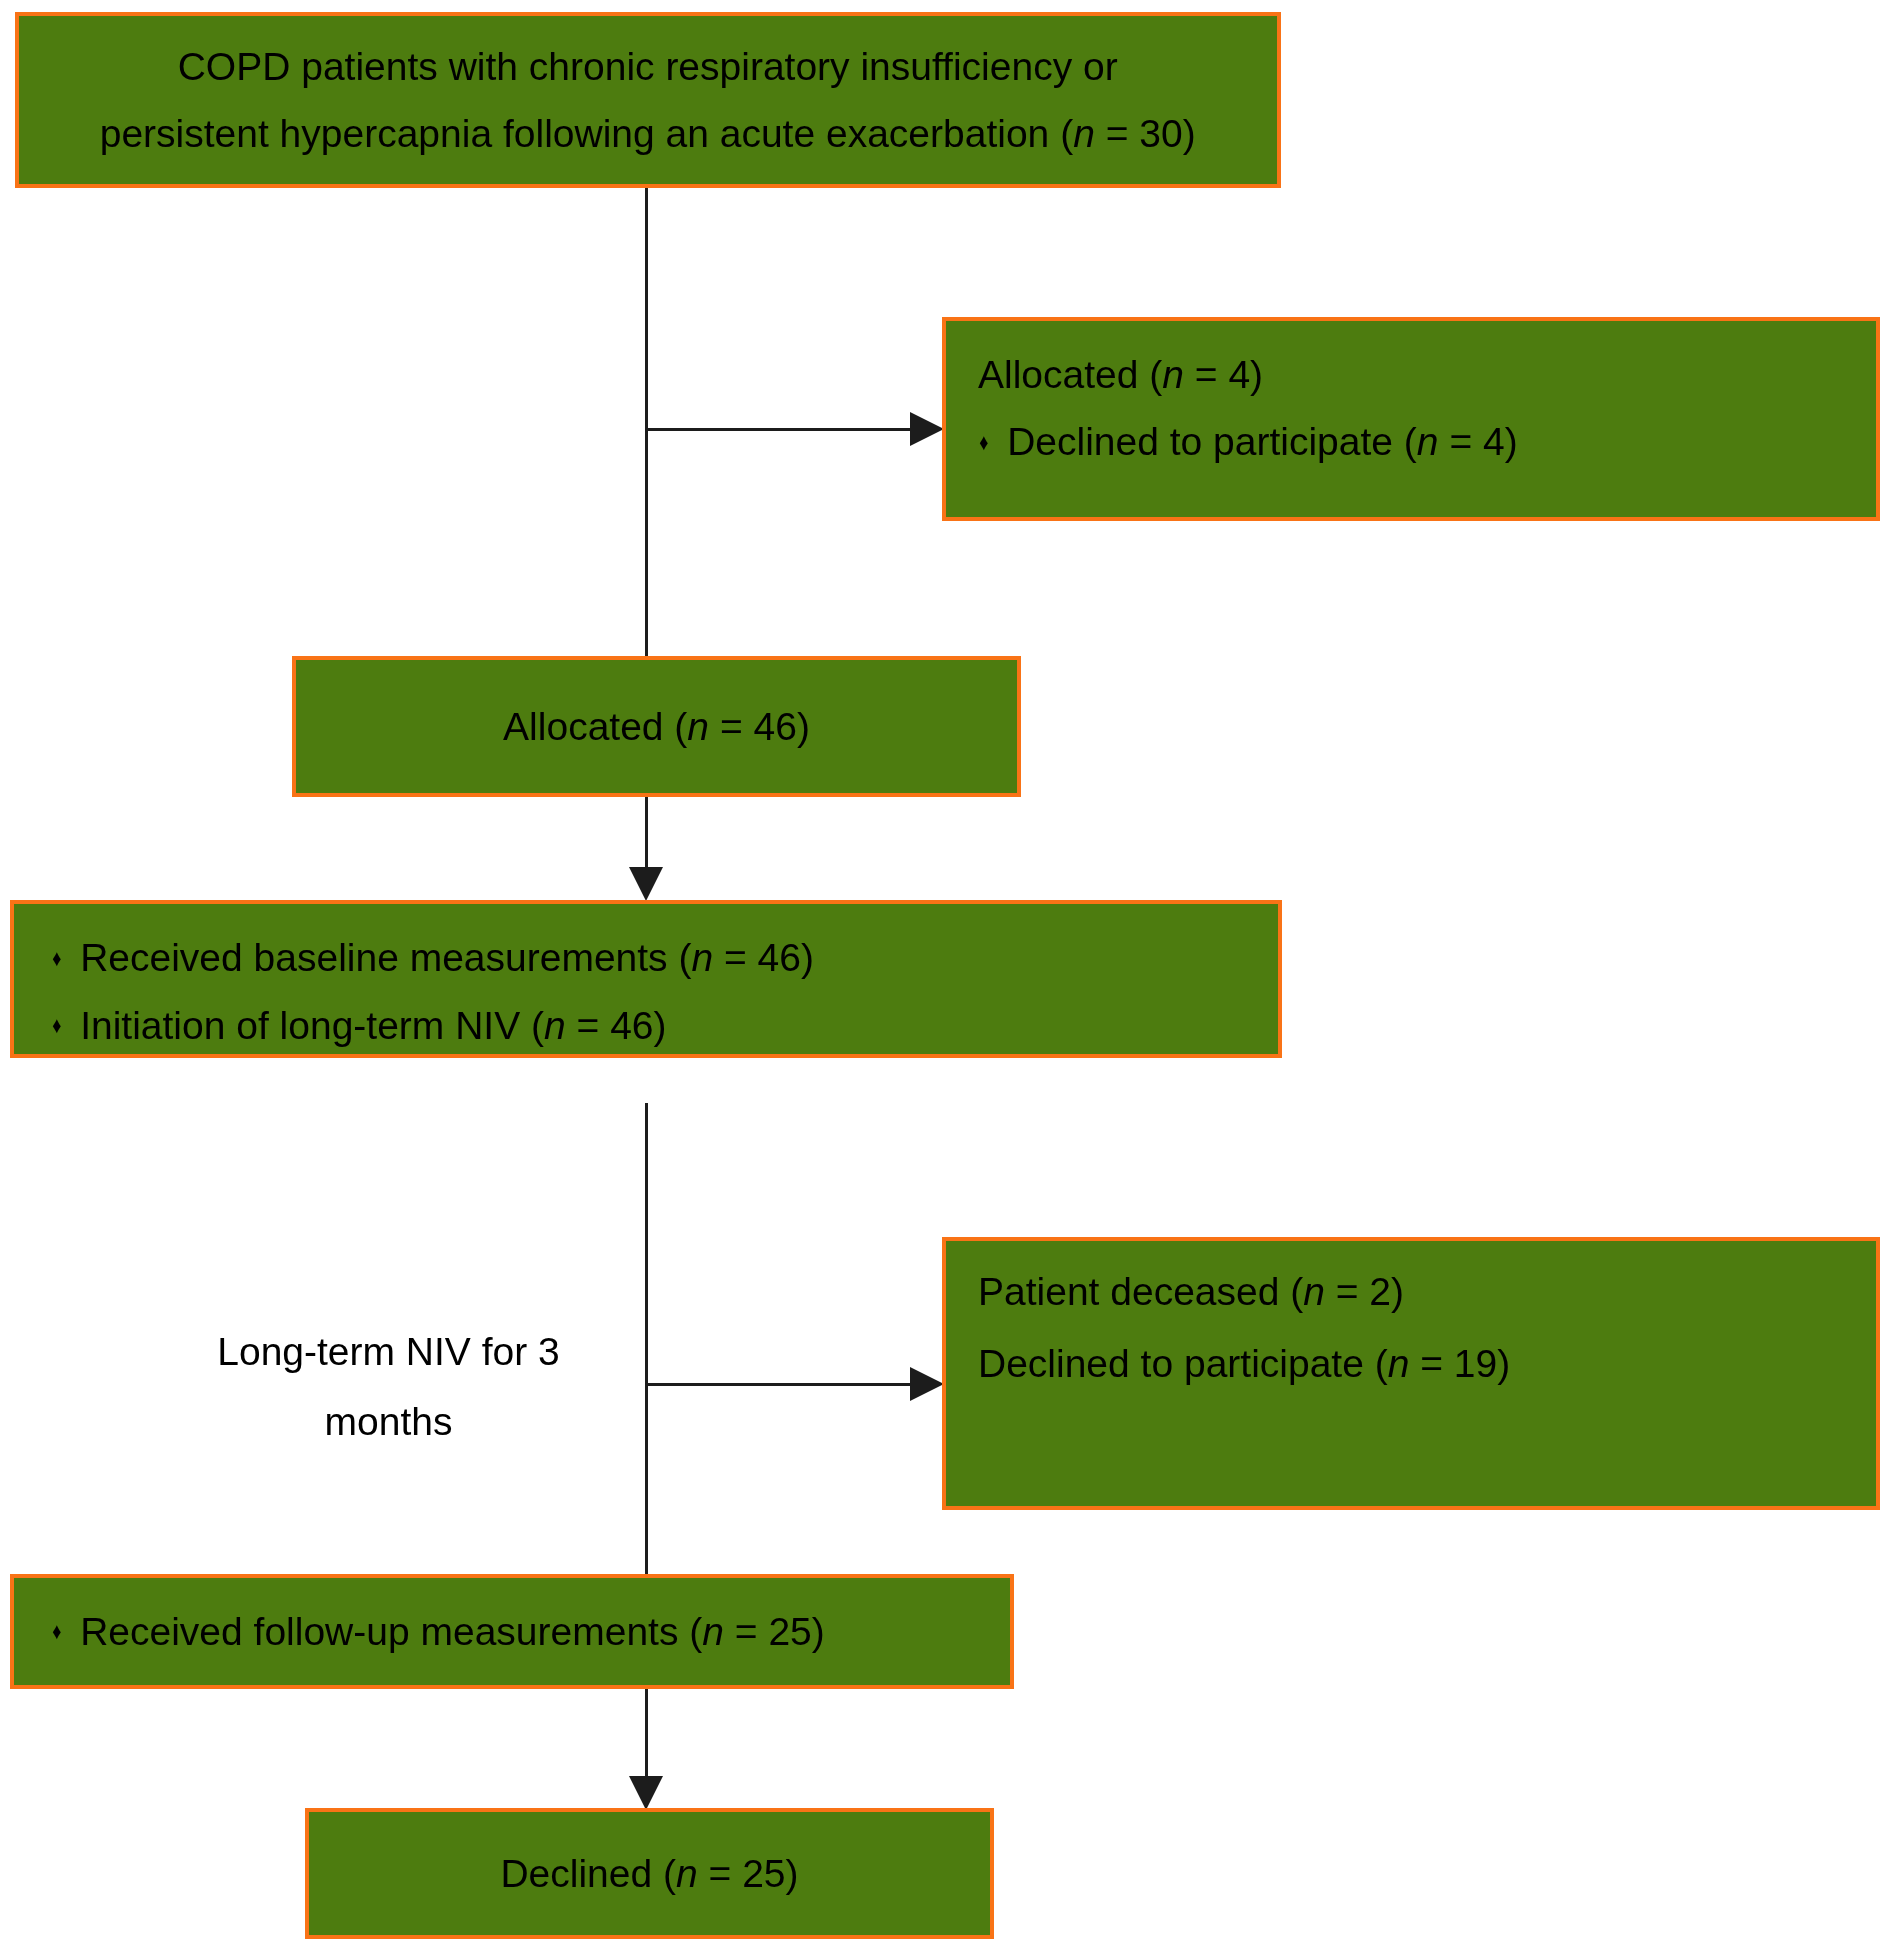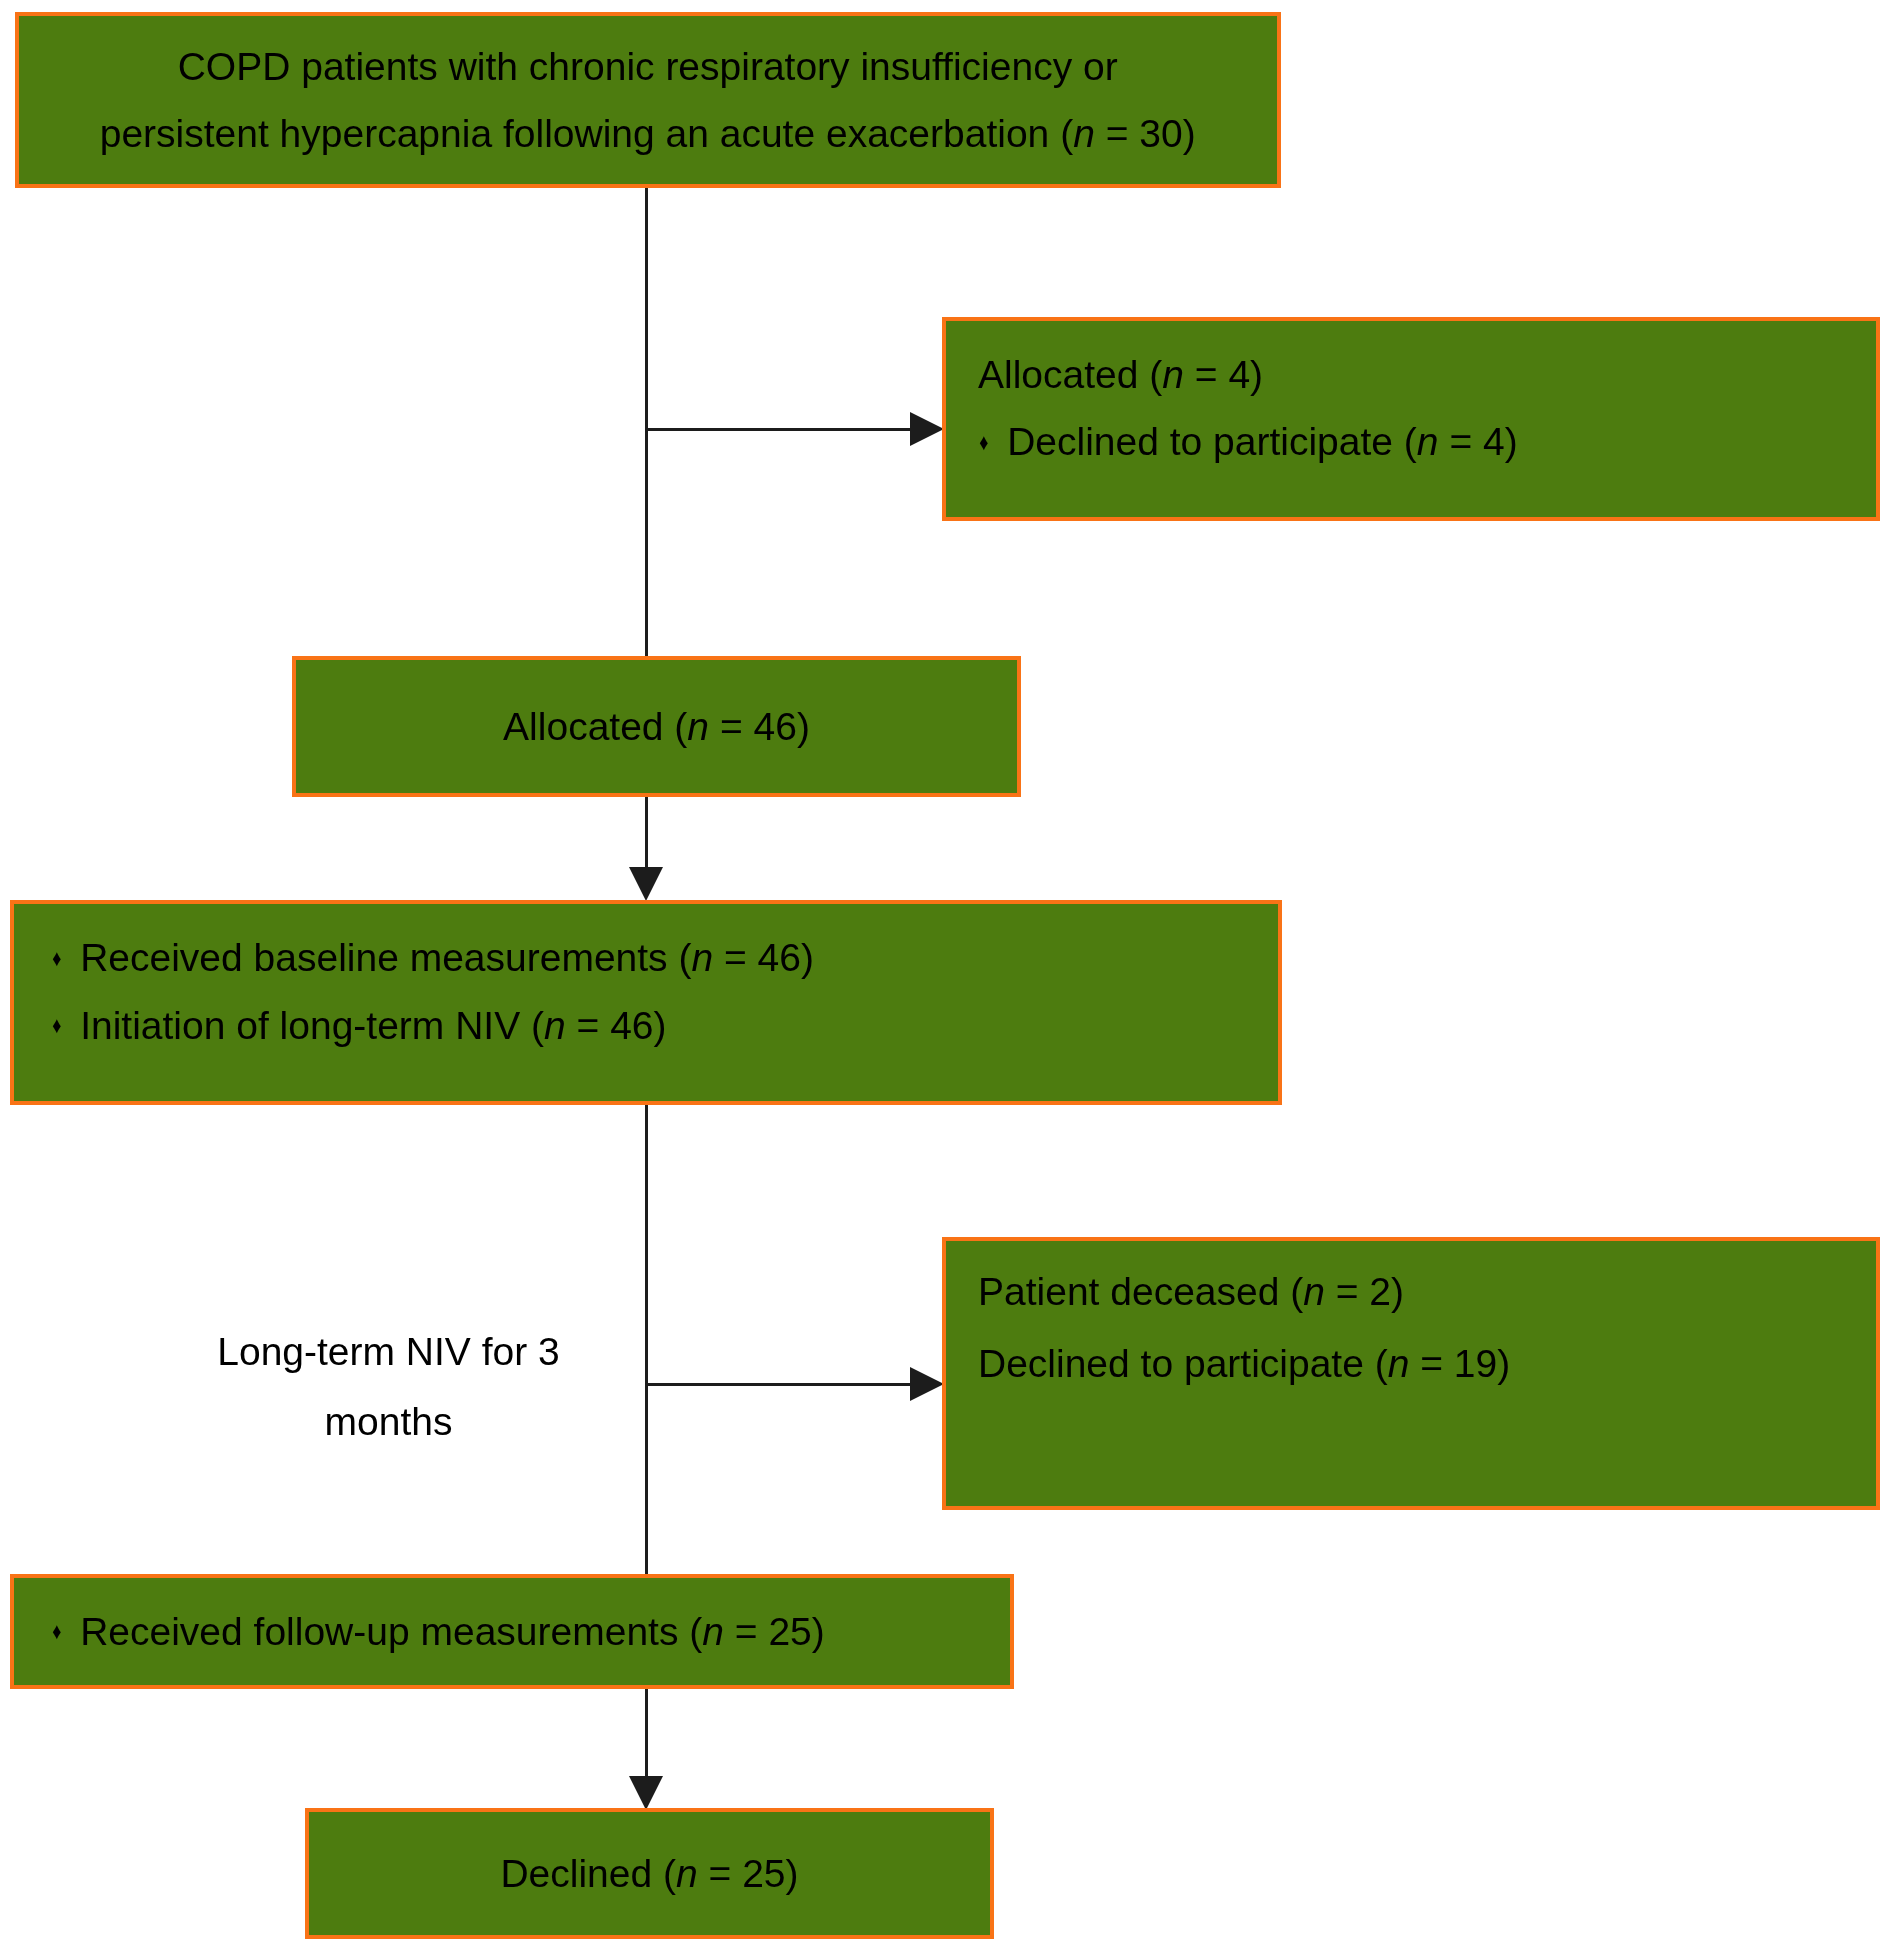--- a/index.html
+++ b/index.html
@@ -83,21 +83,21 @@
 
   <div class="box" style="left:942px; top:317px; width:938px; height:204px; padding:20px 20px 0 32px">
     <div class="line"><span>Allocated (</span><span class="nvar">n</span><span> = 4)</span></div>
     <div class="line"><span class="bullet">♦</span><span>Declined to participate (</span><span class="nvar">n</span><span> = 4)</span></div>
   </div>
 
   <div class="box center" style="left:292px; top:656px; width:729px; height:141px">
     <div class="line"><span>Allocated (</span><span class="nvar">n</span><span> = 46)</span></div>
   </div>
 
-  <div class="box" style="left:10px; top:900px; width:1272px; height:205px; padding:20px 20px 0 37px">
+  <div class="box" style="left:10px; top:900px; width:1272px; height:158px; padding:20px 20px 0 37px">
     <div class="line"><span class="bullet">♦</span><span>Received baseline measurements (</span><span class="nvar">n</span><span> = 46)</span></div>
     <div class="line"><span class="bullet">♦</span><span>Initiation of long-term NIV (</span><span class="nvar">n</span><span> = 46)</span></div>
   </div>
 
   <div class="free-label" style="left:154px; top:1317px; width:469px">
     <div><span>Long-term NIV for 3</span></div>
     <div><span>months</span></div>
   </div>
 
   <div class="box lines-wide" style="left:942px; top:1237px; width:938px; height:273px; padding:14.7px 20px 0 32px">

